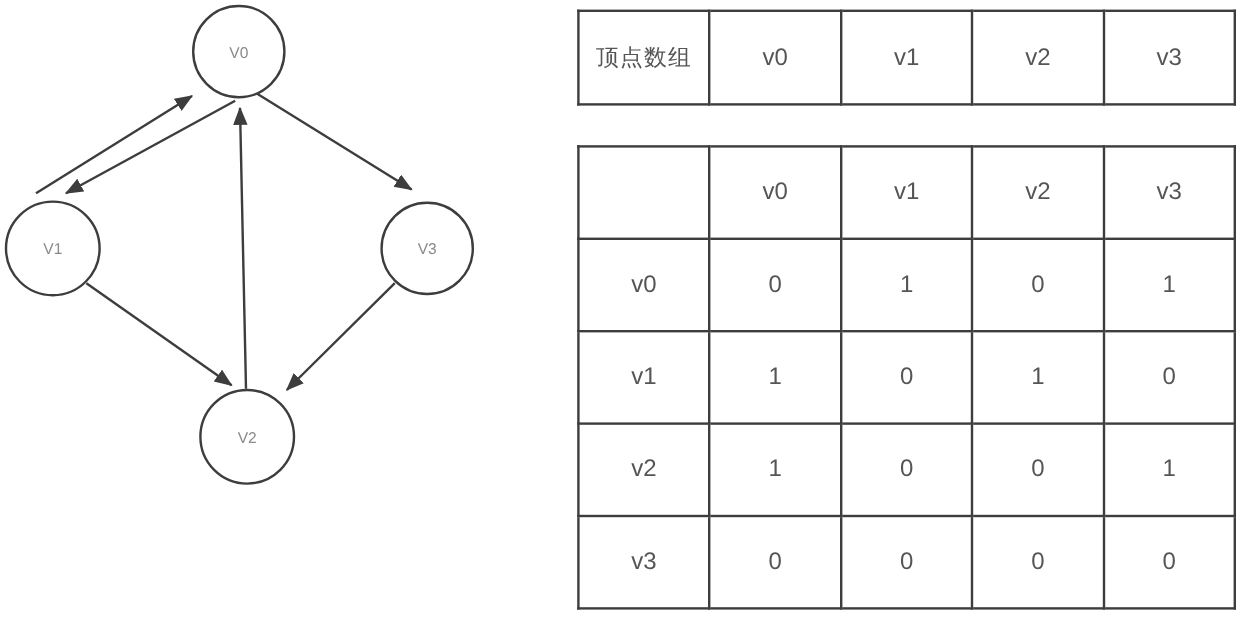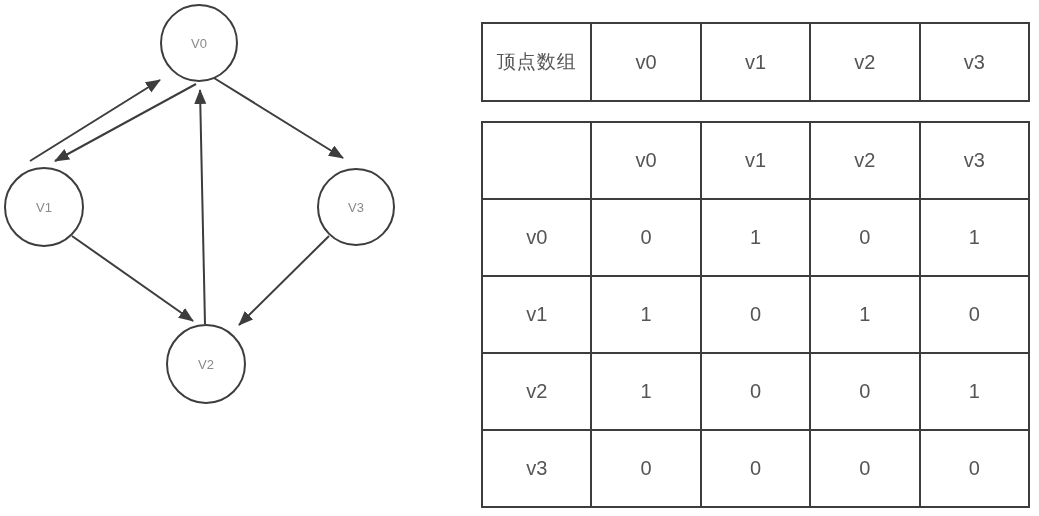--- a/index.html
+++ b/index.html
@@ -29,21 +29,21 @@
   td {
     border: 2px solid #3d3d3d;
     text-align: center;
     vertical-align: middle;
     font-size: 20px;
     color: #555555;
   }
 
   .vertex-array-table {
     left: 481px;
-    top: 22px;
+    top: 8px;
     width: 549px;
     height: 78px;
   }
   .vertex-array-table td { height: 78px; }
   .vertex-array-table td.cjk { font-size: 19px; letter-spacing: 1px; }
 
   .matrix-table {
     left: 481px;
     top: 121px;
     width: 549px;

